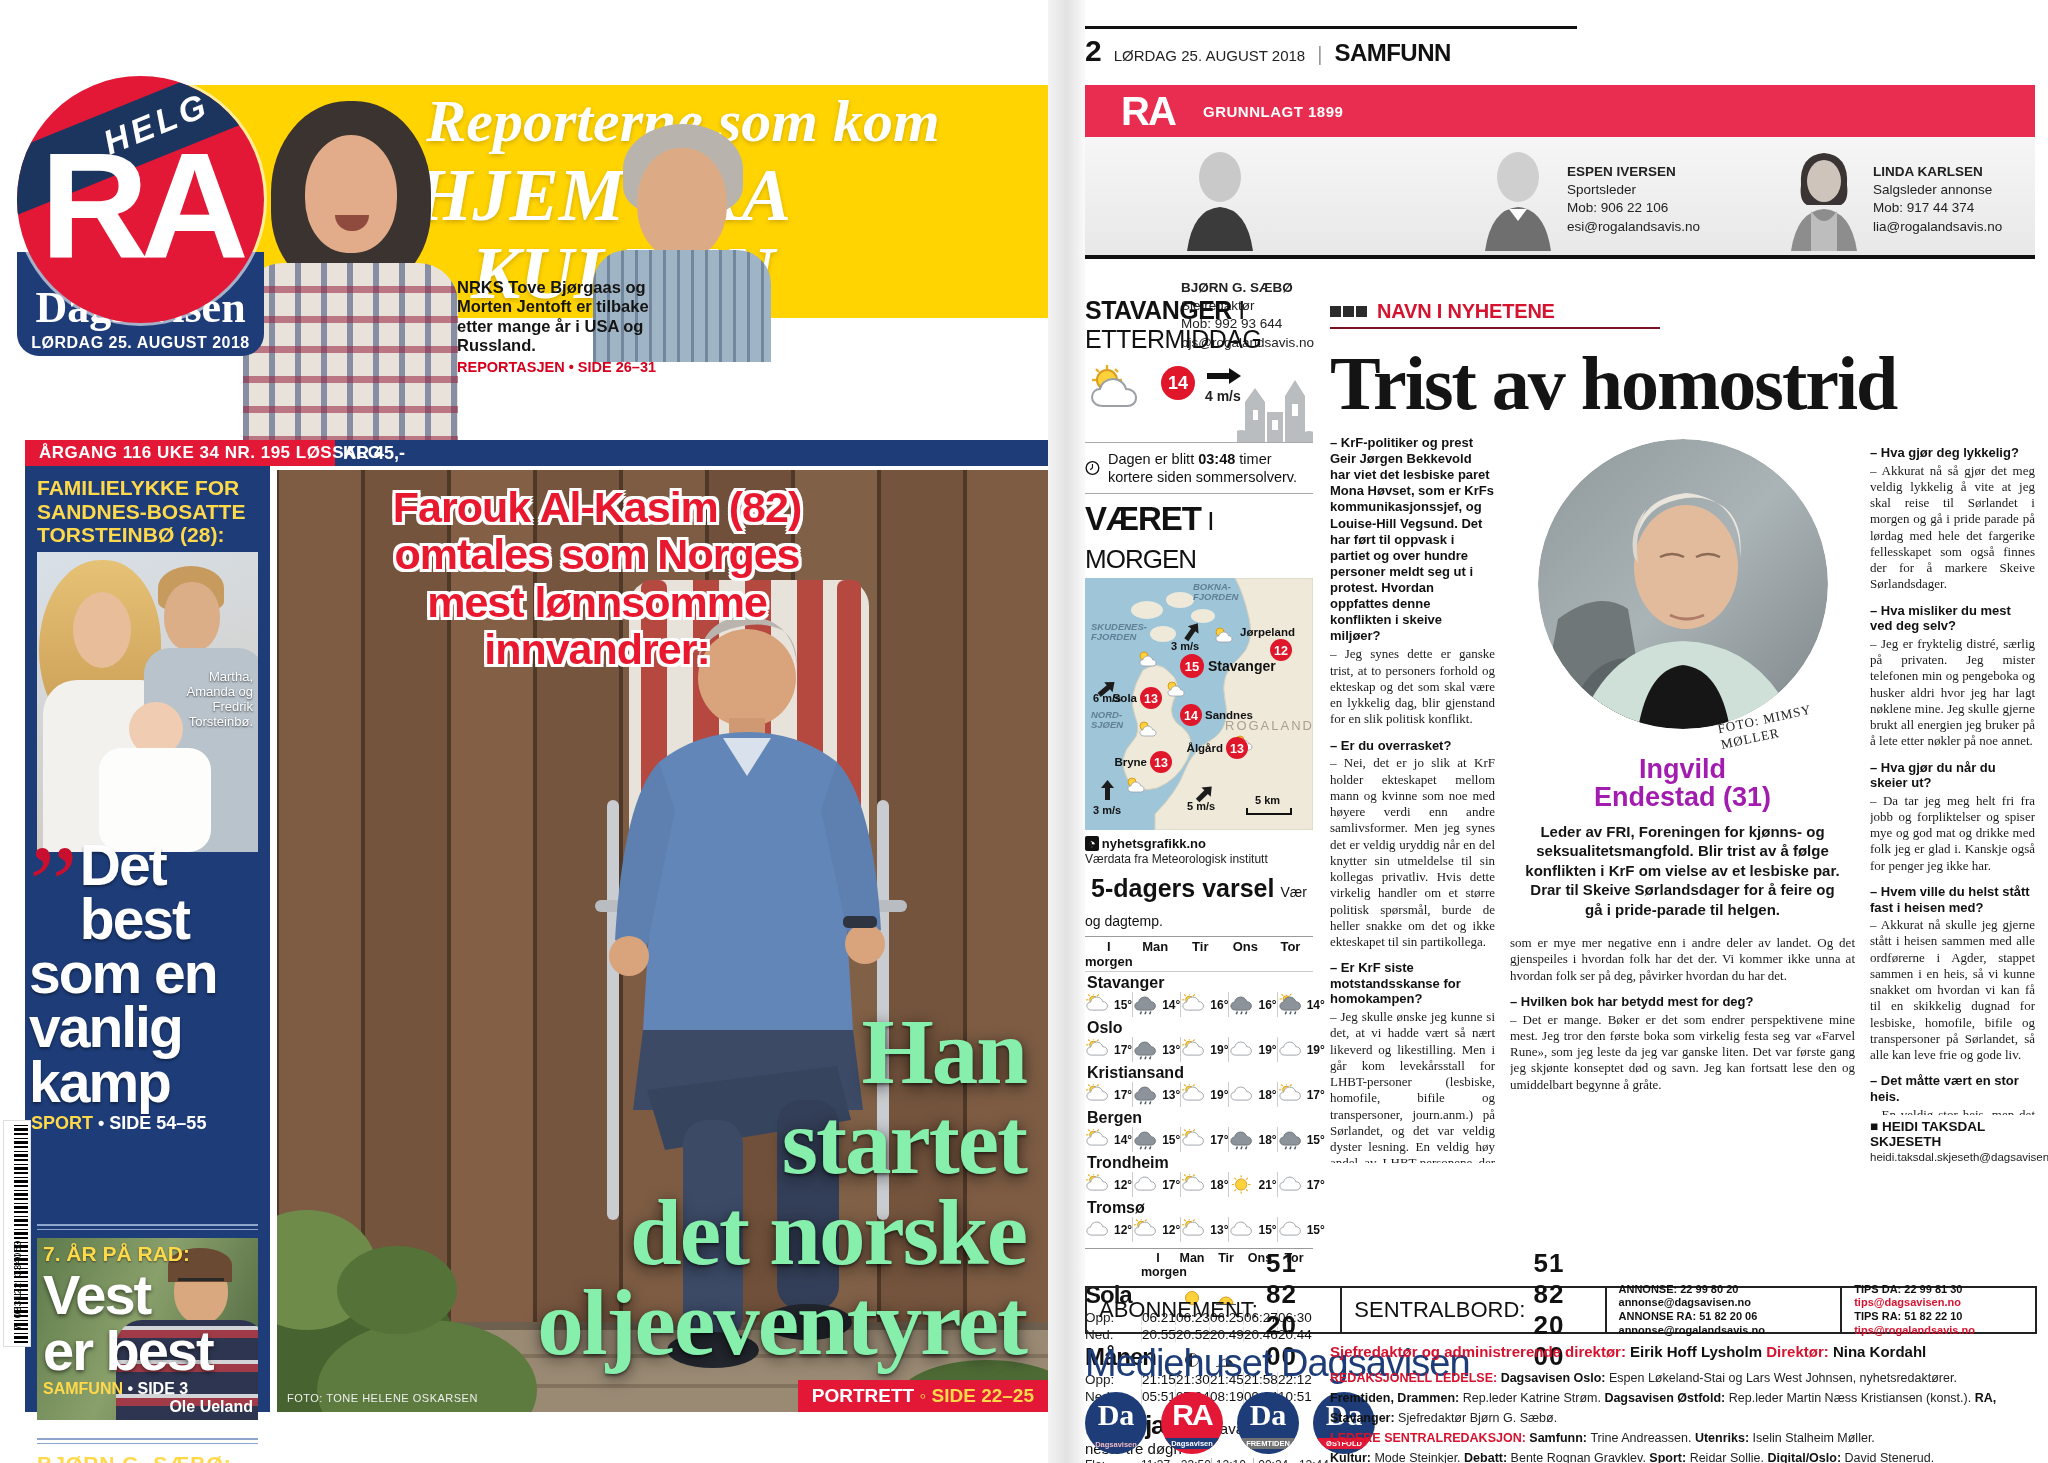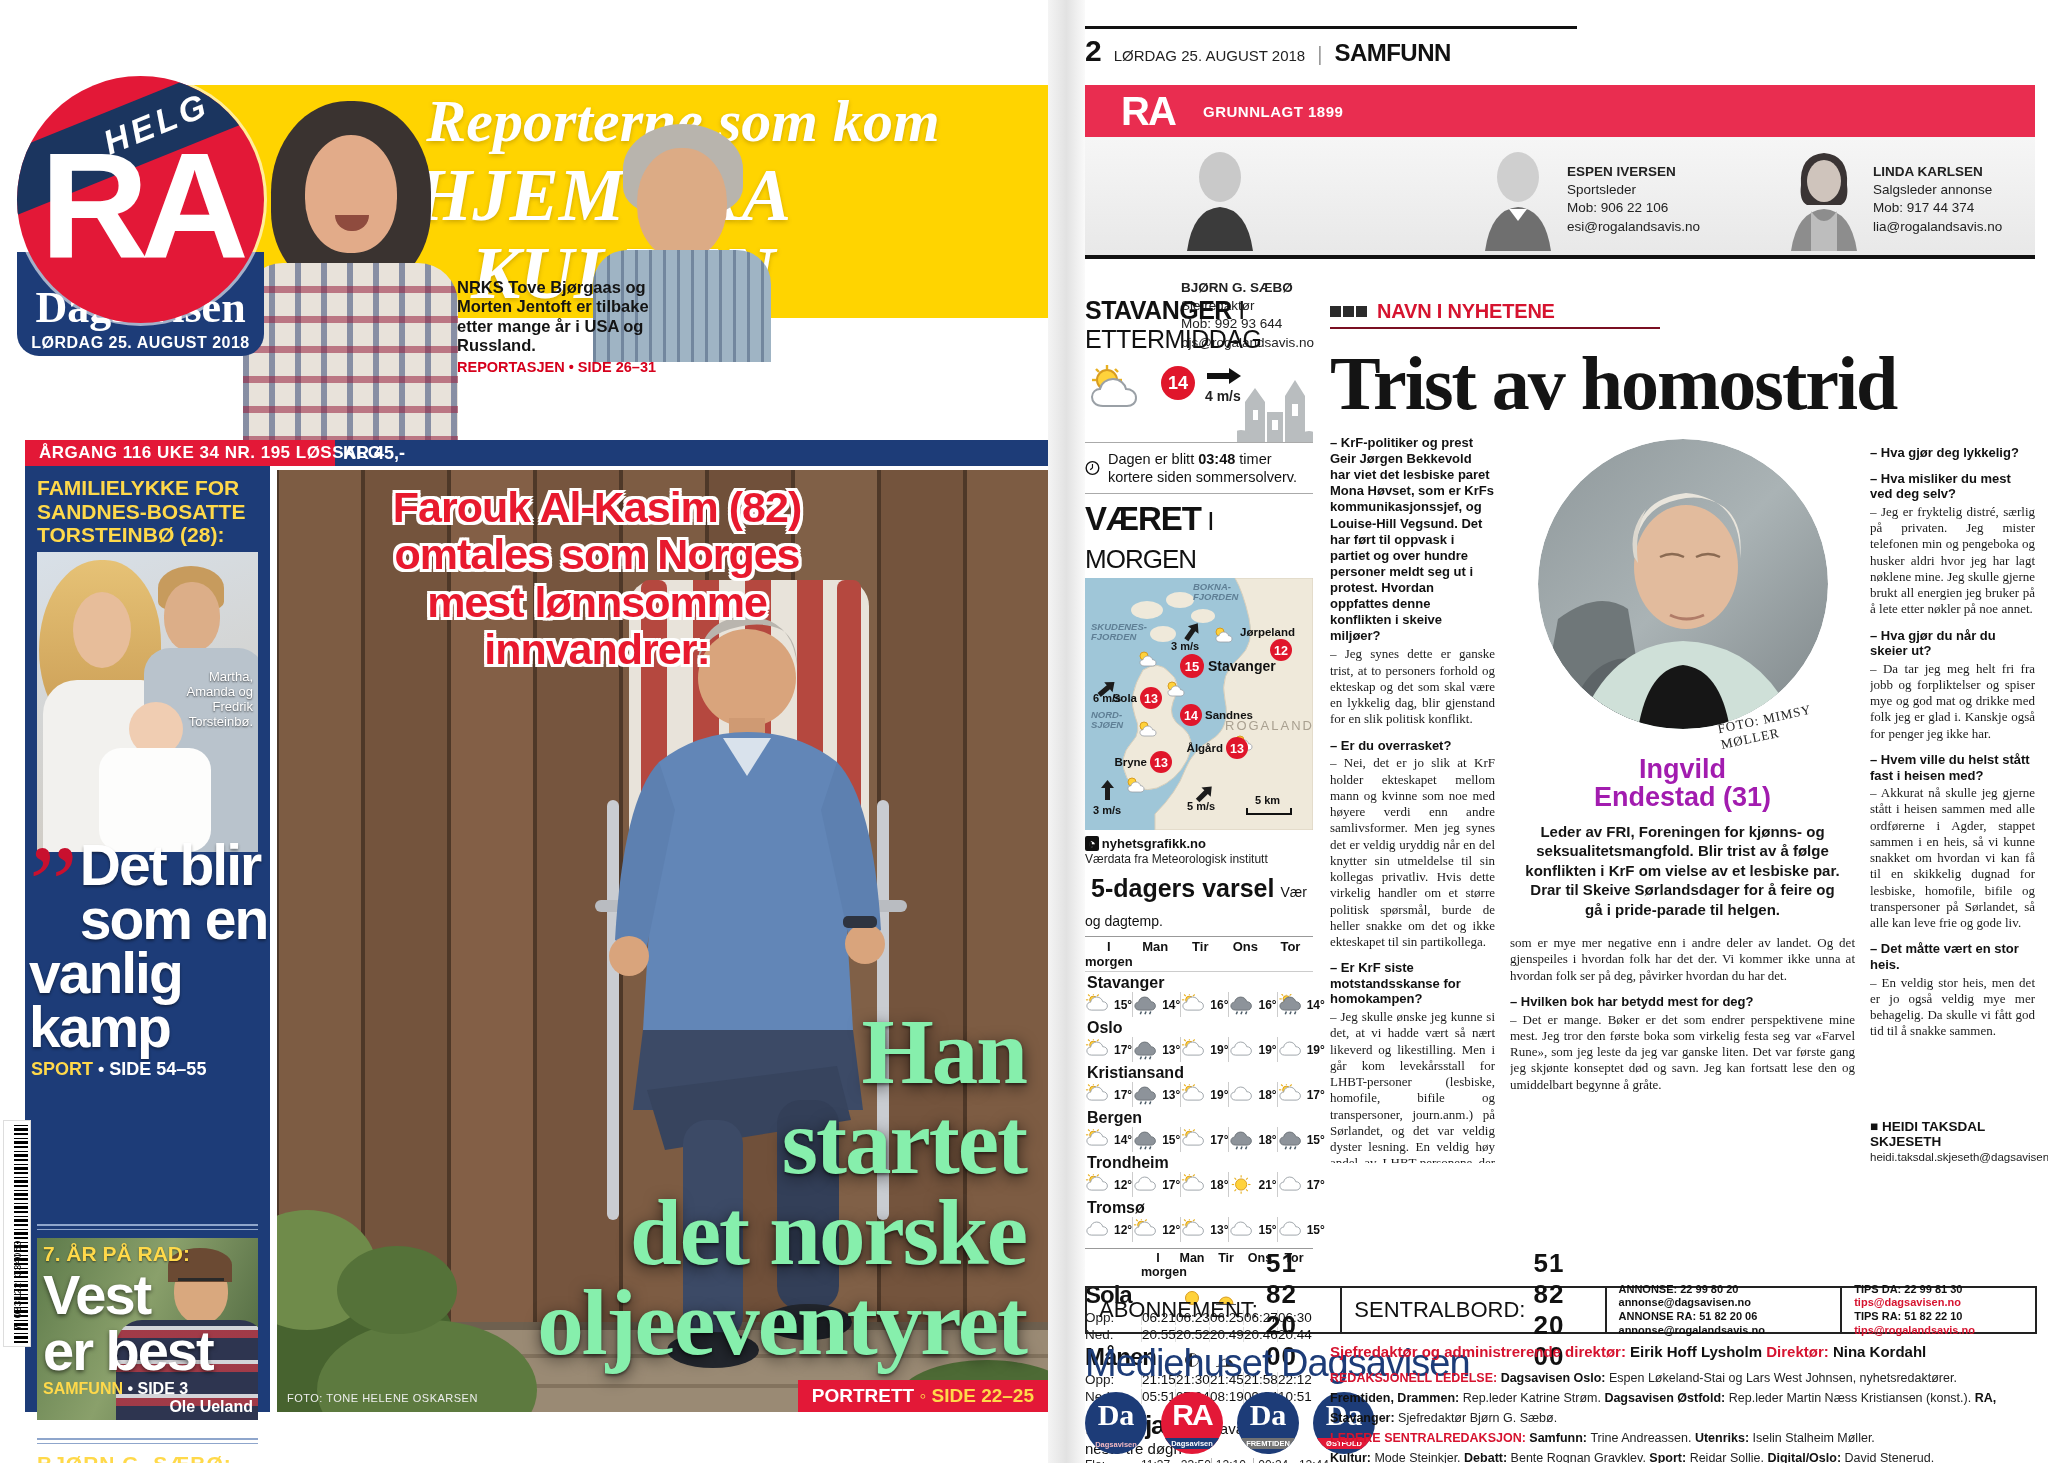--- a/index.html
+++ b/index.html
@@ -260,21 +260,21 @@
         <div class="mom-top"></div>
         <div class="dad-hair"></div>
         <div class="dad-face"></div>
         <div class="dad-body"></div>
         <div class="baby-head"></div>
         <div class="baby-body"></div>
         <div class="ph1-cap">Martha, Amanda og Fredrik Torsteinbø.</div>
       </div>
       <div class="sb-quote1">
         <span class="q-mark-red">”</span>
-        <span class="ql">Det blir</span><br>
+        <span class="ql">Det best</span><br>
         <span class="ql">som en</span><br>
         <span class="ql">vanlig</span><br>
         <span class="ql">kamp</span>
         <div class="sb-ref" style="padding-left:2px;margin-top:6px;">
           <span class="sec">SPORT</span><span class="rest"> • SIDE 54–55</span>
         </div>
       </div>
       <div class="sb-div abs" style="left:0;right:0;top:748px;"></div>
       <div class="ph2">
         <div class="p2face"></div>
@@ -1142,20 +1142,21 @@
             <div class="bio">Leder av FRI, Foreningen for kjønns- og seksualitetsmangfold. Blir trist av å følge konflikten i KrF om vielse av et lesbiske par. Drar til Skeive Sørlandsdager for å feire og gå i pride-parade til helgen.</div>
           </div>
           <div class="flow">
               <p class="par-a">som er mye mer negative enn i andre deler av landet. Og det gjenspeiles i hvordan folk har det der. Vi kommer ikke unna at hvordan folk ser på deg, påvirker hvordan du har det.</p>
               <p class="par-q">– Hvilken bok har betydd mest for deg?</p>
               <p class="par-a">– Det er mange. Bøker er det som endrer perspektivene mine mest. Jeg tror den første boka som virkelig festa seg var «Farvel Rune», som jeg leste da jeg var ganske liten. Det var første gang jeg skjønte konseptet død og savn. Jeg kan fortsatt lese den og umiddelbart begynne å gråte.</p>
             </div>
         </div>
         <div class="acol" style="left:540px;width:165px;">
             <p class="par-q">– Hva gjør deg lykkelig?</p>
+            <p class="par-a">– Akkurat nå så gjør det meg veldig lykkelig å vite at jeg skal reise til Sørlandet i morgen og gå i pride parade på lørdag med hele det fargerike fellesskapet som også finnes der for å markere Skeive Sørlandsdager.</p>
             <p class="par-q">– Hva misliker du mest ved deg selv?</p>
             <p class="par-a">– Jeg er fryktelig distré, særlig på privaten. Jeg mister telefonen min og pengeboka og husker aldri hvor jeg har lagt nøklene mine. Jeg skulle gjerne brukt all energien jeg bruker på å lete etter nøkler på noe annet.</p>
             <p class="par-q">– Hva gjør du når du skeier ut?</p>
             <p class="par-a">– Da tar jeg meg helt fri fra jobb og forpliktelser og spiser mye og god mat og drikke med folk jeg er glad i. Kanskje også for penger jeg ikke har.</p>
             <p class="par-q">– Hvem ville du helst stått fast i heisen med?</p>
             <p class="par-a">– Akkurat nå skulle jeg gjerne stått i heisen sammen med alle ordførerne i Agder, stappet sammen i en heis, så vi kunne snakket om hvordan vi kan få til en skikkelig dugnad for lesbiske, homofile, bifile og transpersoner på Sørlandet, så alle kan leve frie og gode liv.</p>
             <p class="par-q">– Det måtte vært en stor heis.</p>
             <p class="par-a">– En veldig stor heis, men det er jo også veldig mye mer behagelig. Da skulle vi fått god tid til å snakke sammen.</p>
           </div>
         <div class="byline">

